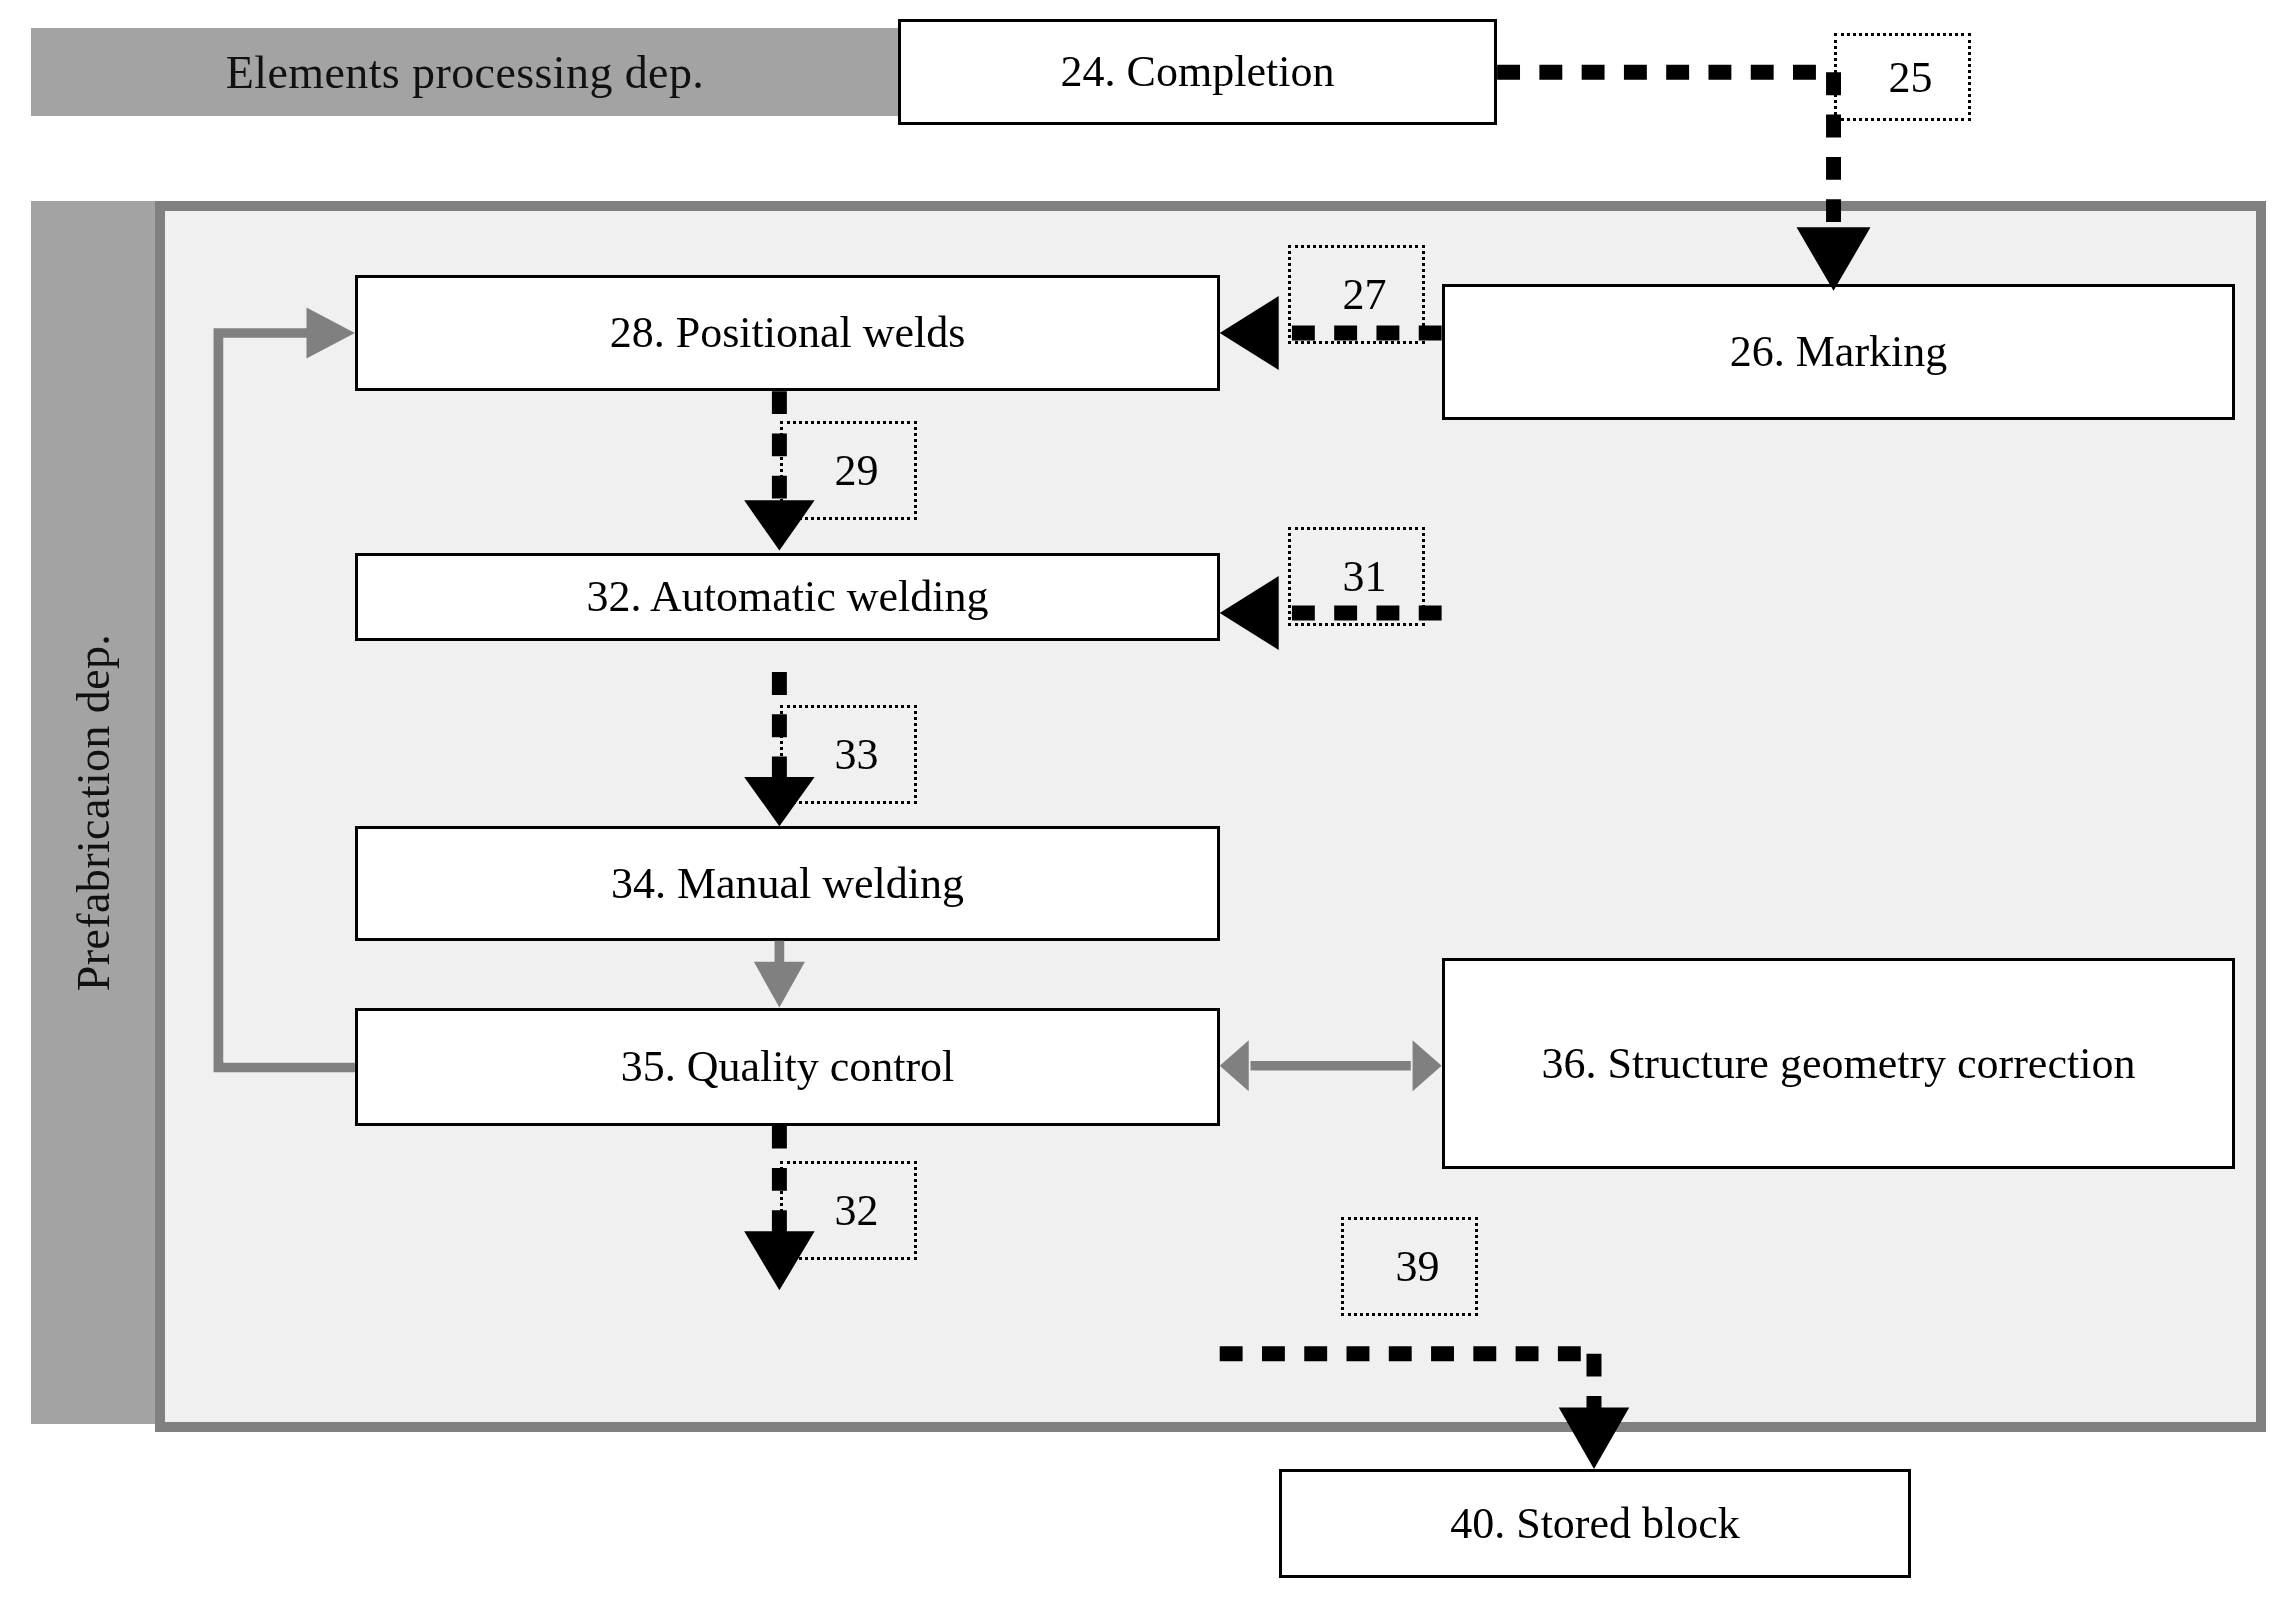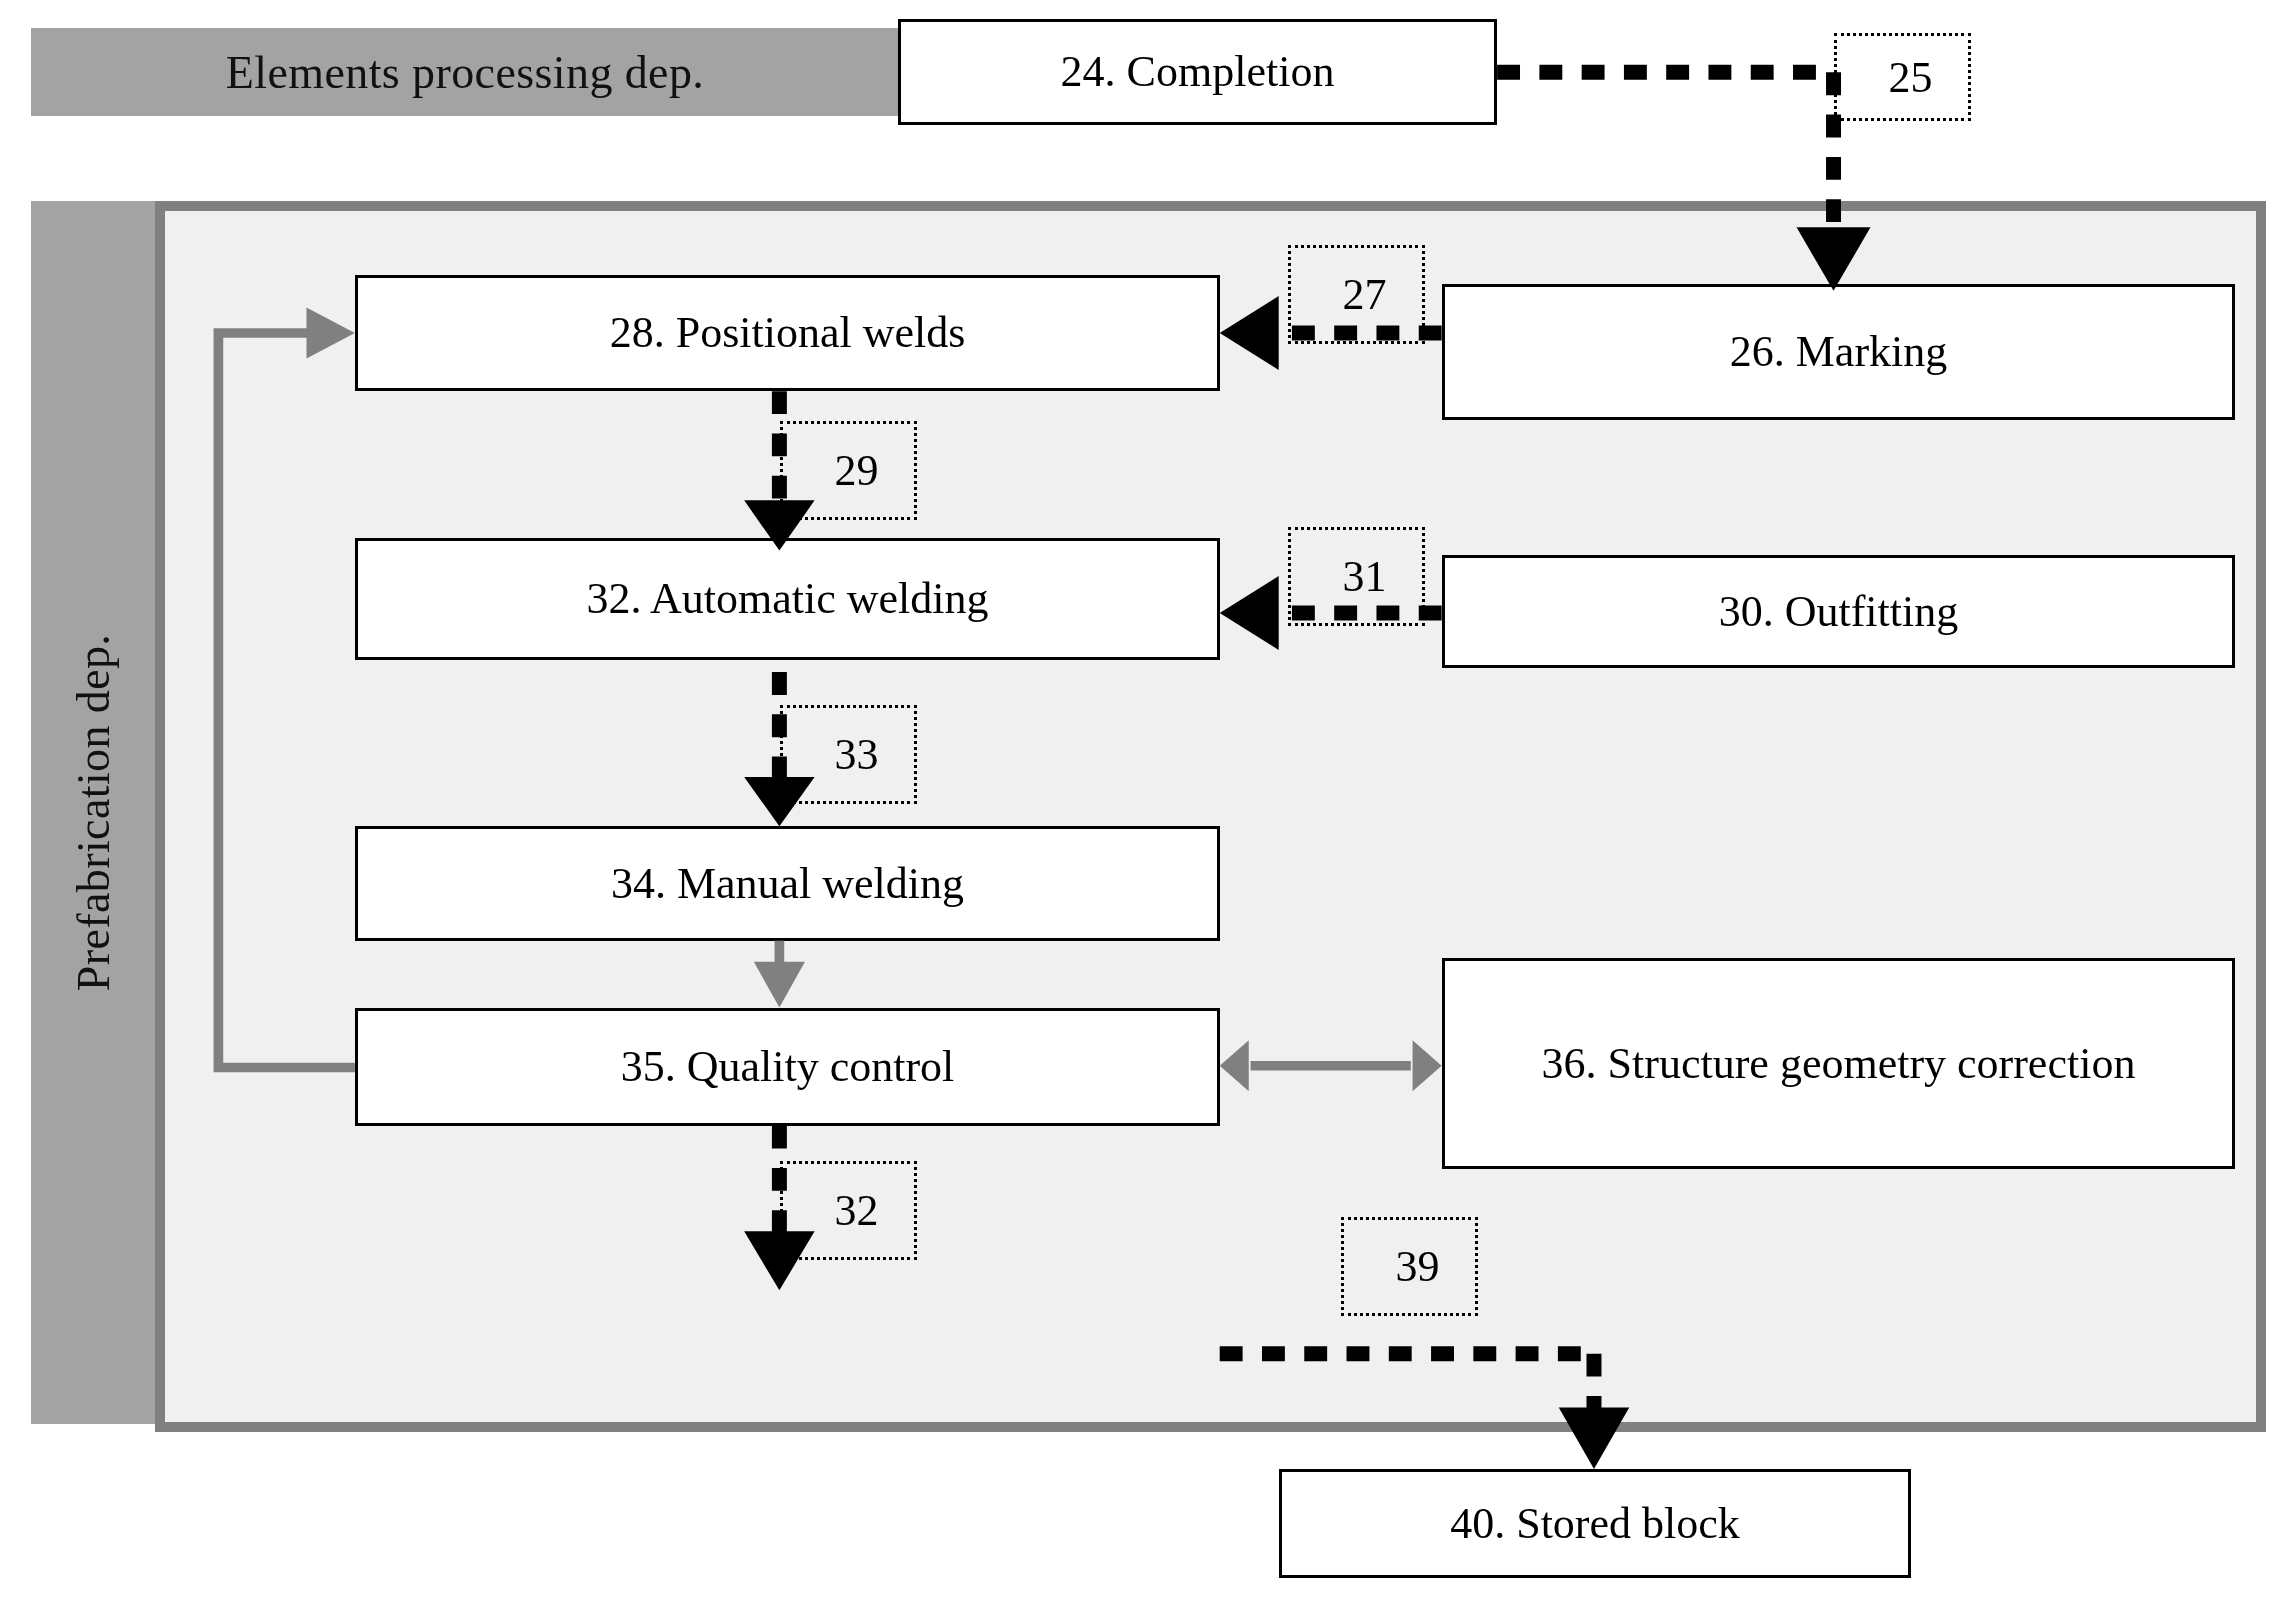--- a/index.html
+++ b/index.html
@@ -56,21 +56,21 @@
     font-size:44px;
     line-height:1.18;
     color:#000;
     z-index:5;
     padding:0 3px;
   }
 
   #node-24{left:898px;top:19.4px;width:599px;height:106px;}
   #node-28{left:355px;top:275px;width:865px;height:116px;}
   #node-26{left:1442px;top:284px;width:793px;height:136px;}
-  #node-32{left:355px;top:538px;width:865px;height:122px;justify-content:center;}
+  #node-32{left:355px;top:553px;width:865px;height:88px;justify-content:center;}
   #node-30{left:1442px;top:555px;width:793px;height:113px;}
   #node-34{left:355px;top:826px;width:865px;height:115px;}
   #node-35{left:355px;top:1008px;width:865px;height:118px;}
   #node-36{left:1442px;top:958px;width:793px;height:211px;}
   #node-38{left:355px;top:1290px;width:865px;height:120px;}
   #node-40{left:1279px;top:1469px;width:632px;height:109px;}
 
   
   .tag{
     position:absolute;
@@ -179,23 +179,20 @@
   </div>
 
   <div class="node" id="node-26">
     <span>26. Marking</span>
   </div>
 
   <div class="node" id="node-28">
     <span>28. Positional welds</span>
   </div>
 
-  <div class="node" id="node-30">
-    <span>30. Outfitting</span>
-  </div>
 
   <div class="node" id="node-32">
     <span>32. Automatic welding</span>
   </div>
 
   <div class="node" id="node-34">
     <span>34. Manual welding</span>
   </div>
 
   <div class="node" id="node-35">

